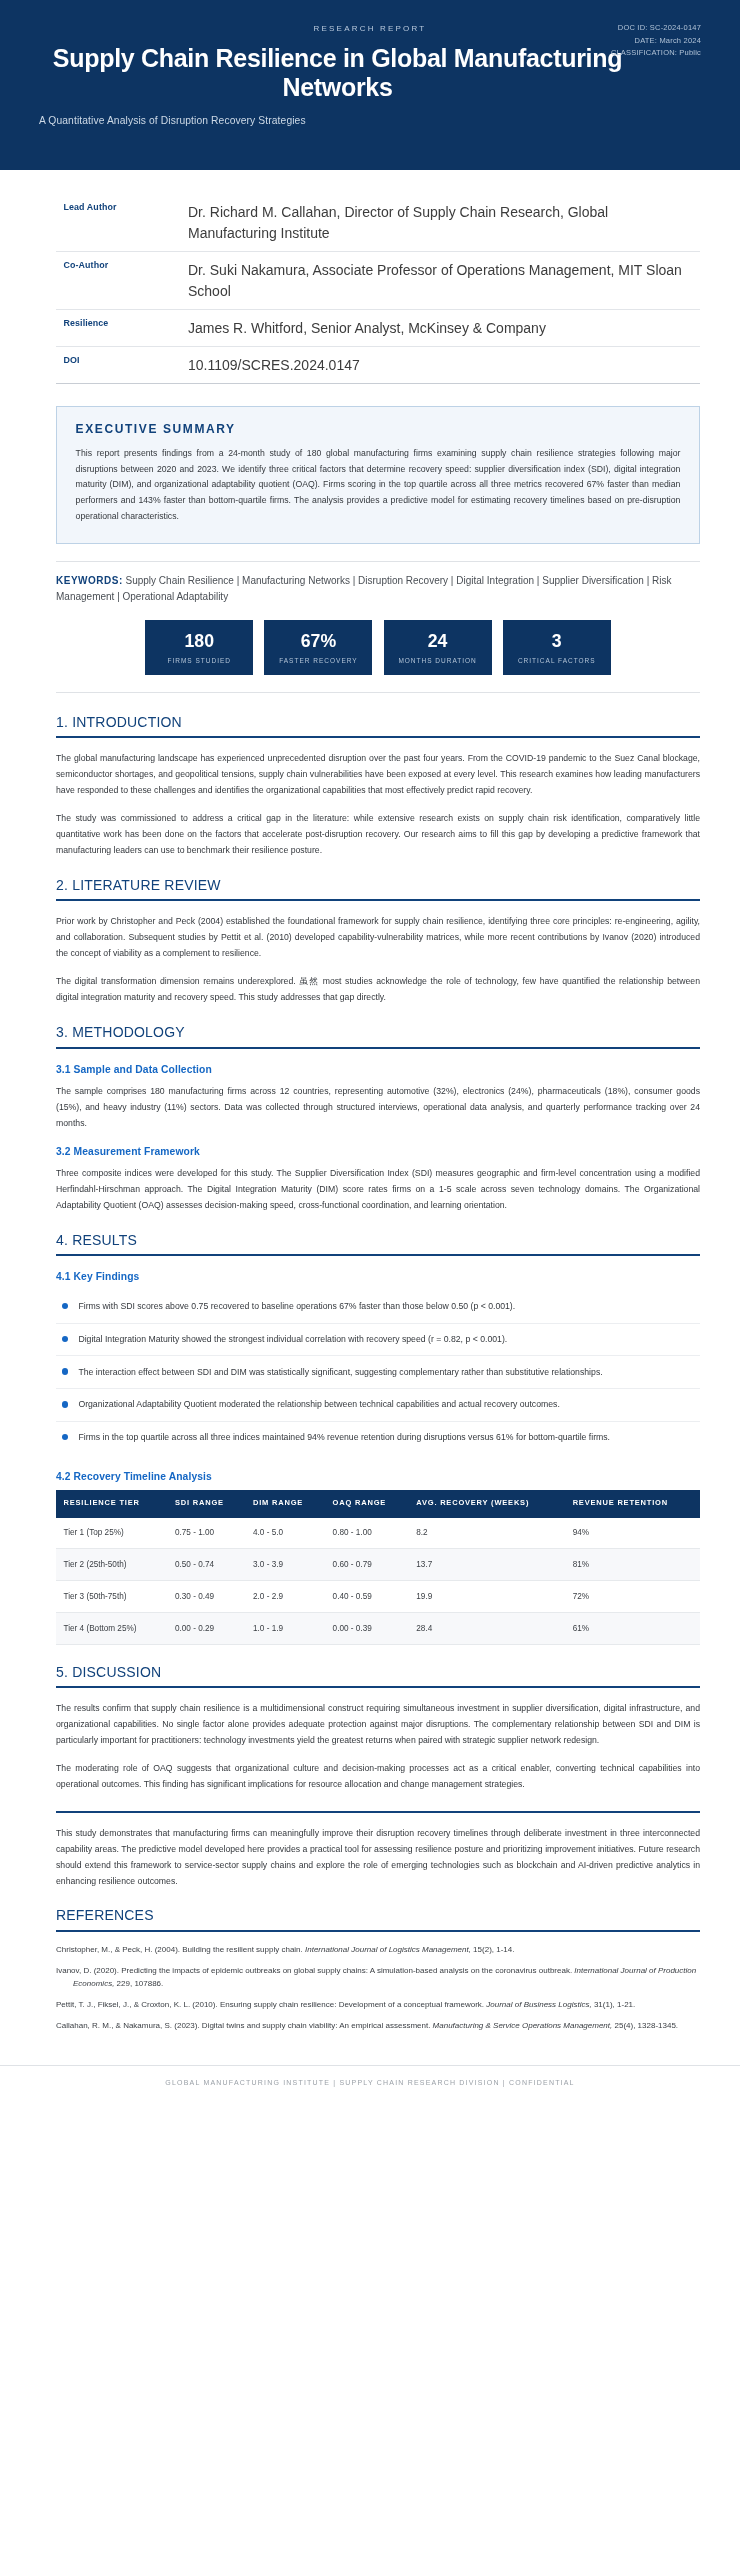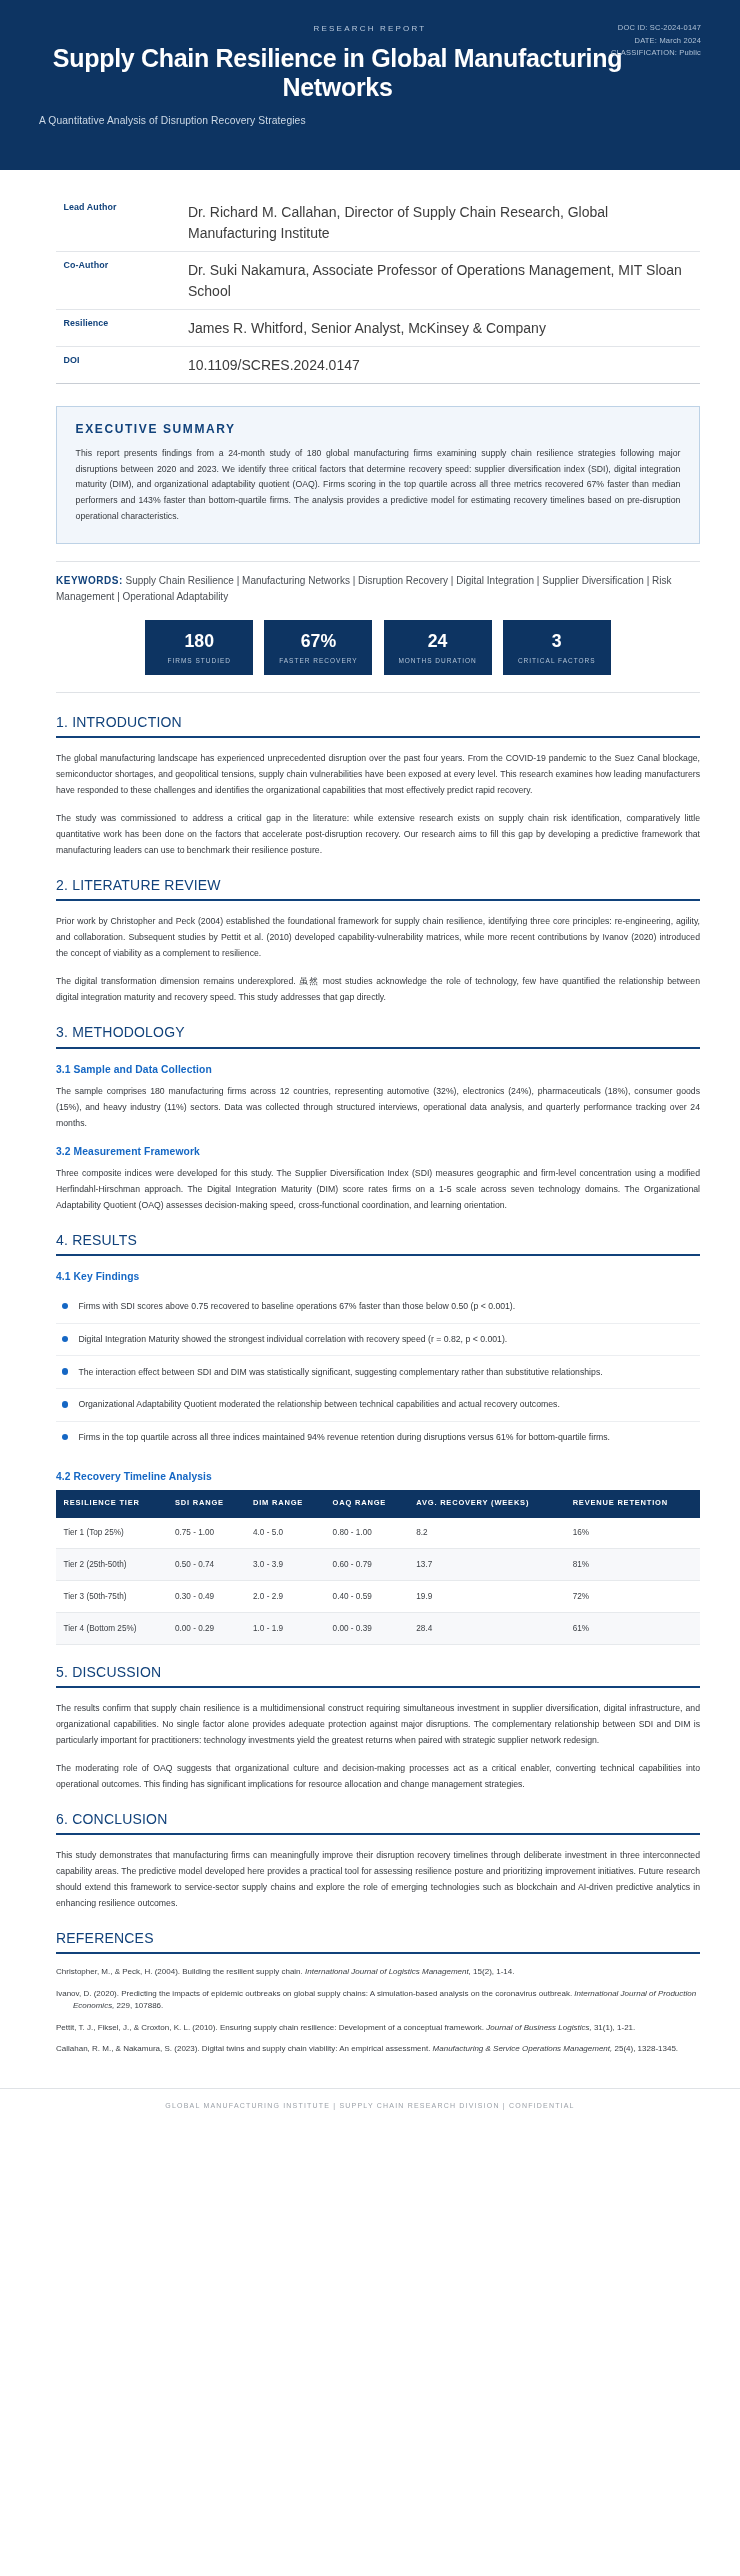--- a/index.html
+++ b/index.html
@@ -365,21 +365,21 @@
           <th>REVENUE RETENTION</th>
         </tr>
       </thead>
       <tbody>
         <tr>
           <td>Tier 1 (Top 25%)</td>
           <td>0.75 - 1.00</td>
           <td>4.0 - 5.0</td>
           <td>0.80 - 1.00</td>
           <td>8.2</td>
-          <td>16%</td>
+          <td>94%</td>
         </tr>
         <tr>
           <td>Tier 2 (25th-50th)</td>
           <td>0.50 - 0.74</td>
           <td>3.0 - 3.9</td>
           <td>0.60 - 0.79</td>
           <td>13.7</td>
           <td>81%</td>
         </tr>
         <tr>
@@ -403,21 +403,20 @@
   </section>
 
   <section class="sec-block">
     <h2 class="sec-h1">5. DISCUSSION</h2>
     <hr class="sec-rule">
     <p class="body-text">The results confirm that supply chain resilience is a multidimensional construct requiring simultaneous investment in supplier diversification, digital infrastructure, and organizational capabilities. No single factor alone provides adequate protection against major disruptions. The complementary relationship between SDI and DIM is particularly important for practitioners: technology investments yield the greatest returns when paired with strategic supplier network redesign.</p>
     <p class="body-text">The moderating role of OAQ suggests that organizational culture and decision-making processes act as a critical enabler, converting technical capabilities into operational outcomes. This finding has significant implications for resource allocation and change management strategies.</p>
   </section>
 
   <section class="sec-block">
-    <h2 class="sec-h1">6. CONCLUSION</h2>
     <hr class="sec-rule">
     <p class="body-text">This study demonstrates that manufacturing firms can meaningfully improve their disruption recovery timelines through deliberate investment in three interconnected capability areas. The predictive model developed here provides a practical tool for assessing resilience posture and prioritizing improvement initiatives. Future research should extend this framework to service-sector supply chains and explore the role of emerging technologies such as blockchain and AI-driven predictive analytics in enhancing resilience outcomes.</p>
   </section>
 
   <section class="sec-block">
     <h2 class="sec-h1">REFERENCES</h2>
     <hr class="sec-rule">
     <ol class="ref-list">
       <li>
         <span>Christopher, M., &amp; Peck, H. (2004). Building the resilient supply chain. </span><i>International Journal of Logistics Management,</i><span> 15(2), 1-14.</span>

